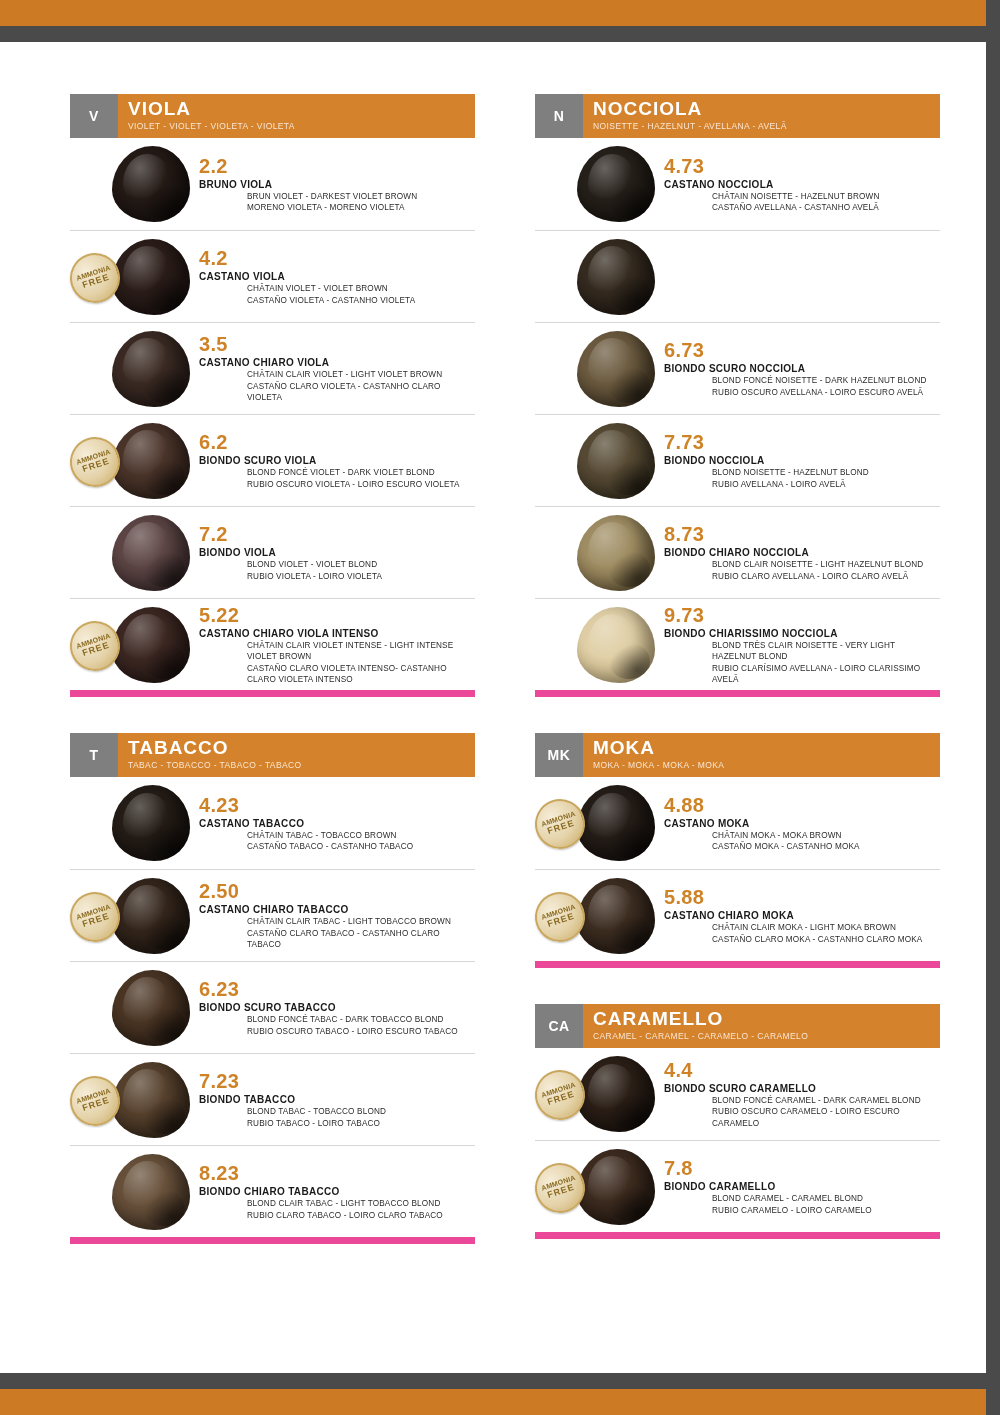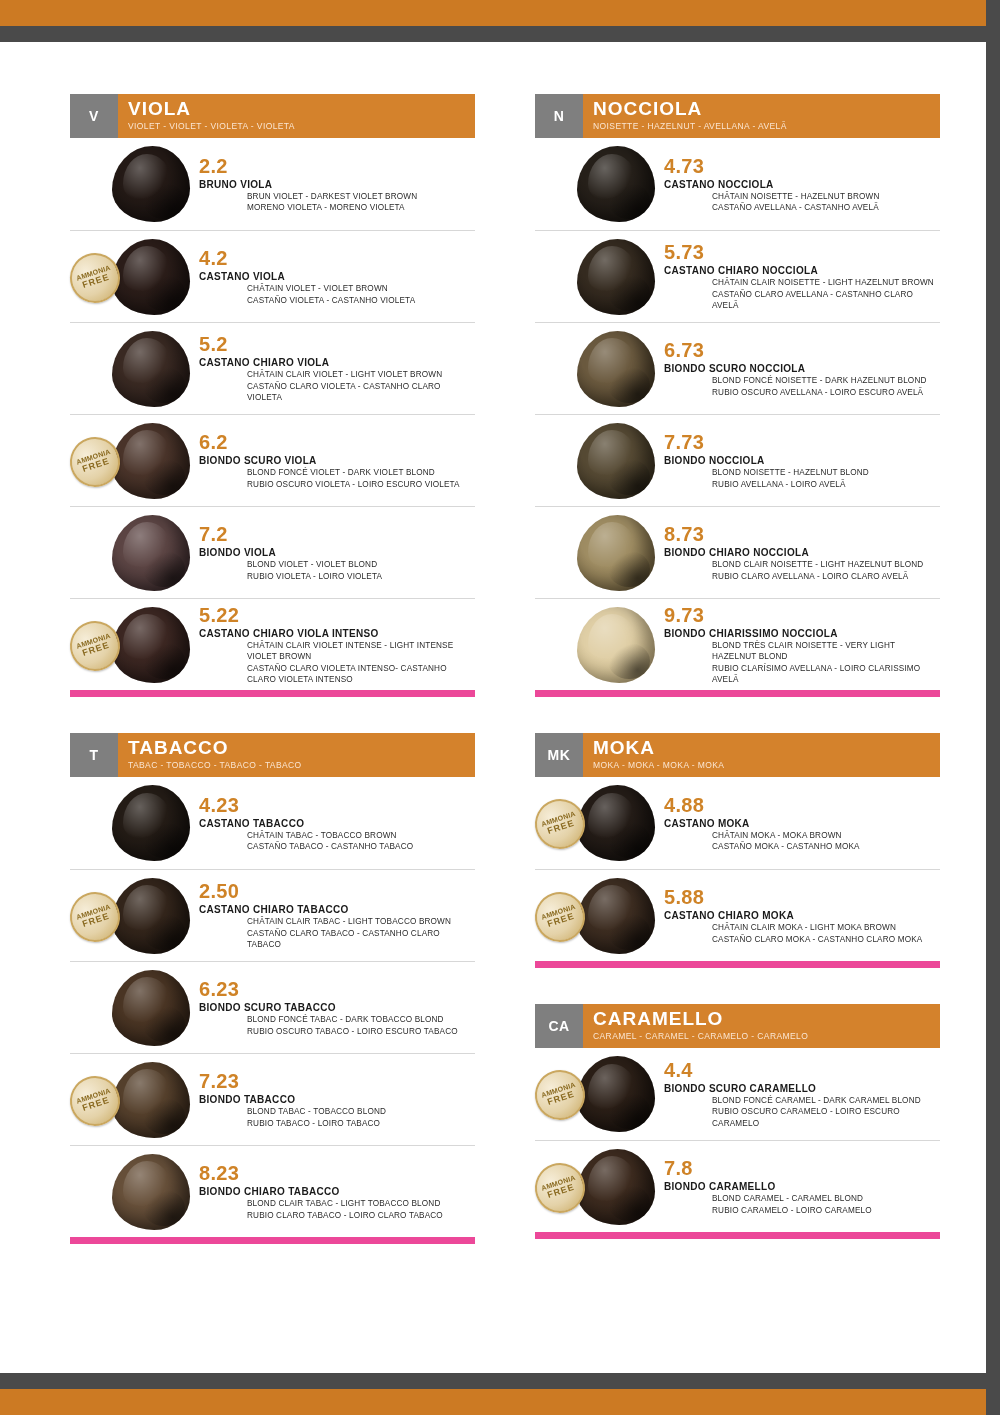--- a/index.html
+++ b/index.html
@@ -234,21 +234,21 @@
               <div class="name">CASTANO VIOLA</div>
               <div class="trans">CHÂTAIN VIOLET - VIOLET BROWN</div>
               <div class="trans">CASTAÑO VIOLETA - CASTANHO VIOLETA</div>
             </div>
           </div>
           <div class="shade">
             <div class="swatch-zone">
               <div class="swatch" style="background: radial-gradient(at 38% 30%, rgb(58, 42, 35) 0%, rgb(58, 42, 35) 38%, rgb(27, 18, 16) 100%);"></div>
             </div>
             <div class="info">
-              <div class="code">5.2</div>
+              <div class="code">3.5</div>
               <div class="name">CASTANO CHIARO VIOLA</div>
               <div class="trans">CHÂTAIN CLAIR VIOLET - LIGHT VIOLET BROWN</div>
               <div class="trans">CASTAÑO CLARO VIOLETA - CASTANHO CLARO VIOLETA</div>
             </div>
           </div>
           <div class="shade">
             <div class="swatch-zone">
               <div class="ammonia">
                 <span class="a1">AMMONIA</span>
                 <span class="a2">FREE</span>
@@ -384,26 +384,20 @@
               <div class="code">4.73</div>
               <div class="name">CASTANO NOCCIOLA</div>
               <div class="trans">CHÂTAIN NOISETTE - HAZELNUT BROWN</div>
               <div class="trans">CASTAÑO AVELLANA - CASTANHO AVELÃ</div>
             </div>
           </div>
           <div class="shade">
             <div class="swatch-zone">
               <div class="swatch" style="background: radial-gradient(at 38% 30%, rgb(53, 43, 32) 0%, rgb(53, 43, 32) 38%, rgb(22, 16, 11) 100%);"></div>
             </div>
-            <div class="info">
-              <div class="code">5.73</div>
-              <div class="name">CASTANO CHIARO NOCCIOLA</div>
-              <div class="trans">CHÂTAIN CLAIR NOISETTE - LIGHT HAZELNUT BROWN</div>
-              <div class="trans">CASTAÑO CLARO AVELLANA - CASTANHO CLARO AVELÃ</div>
-            </div>
           </div>
           <div class="shade">
             <div class="swatch-zone">
               <div class="swatch" style="background: radial-gradient(at 38% 30%, rgb(107, 90, 63) 0%, rgb(107, 90, 63) 38%, rgb(50, 40, 24) 100%);"></div>
             </div>
             <div class="info">
               <div class="code">6.73</div>
               <div class="name">BIONDO SCURO NOCCIOLA</div>
               <div class="trans">BLOND FONCÉ NOISETTE - DARK HAZELNUT BLOND</div>
               <div class="trans">RUBIO OSCURO AVELLANA - LOIRO ESCURO AVELÃ</div>

